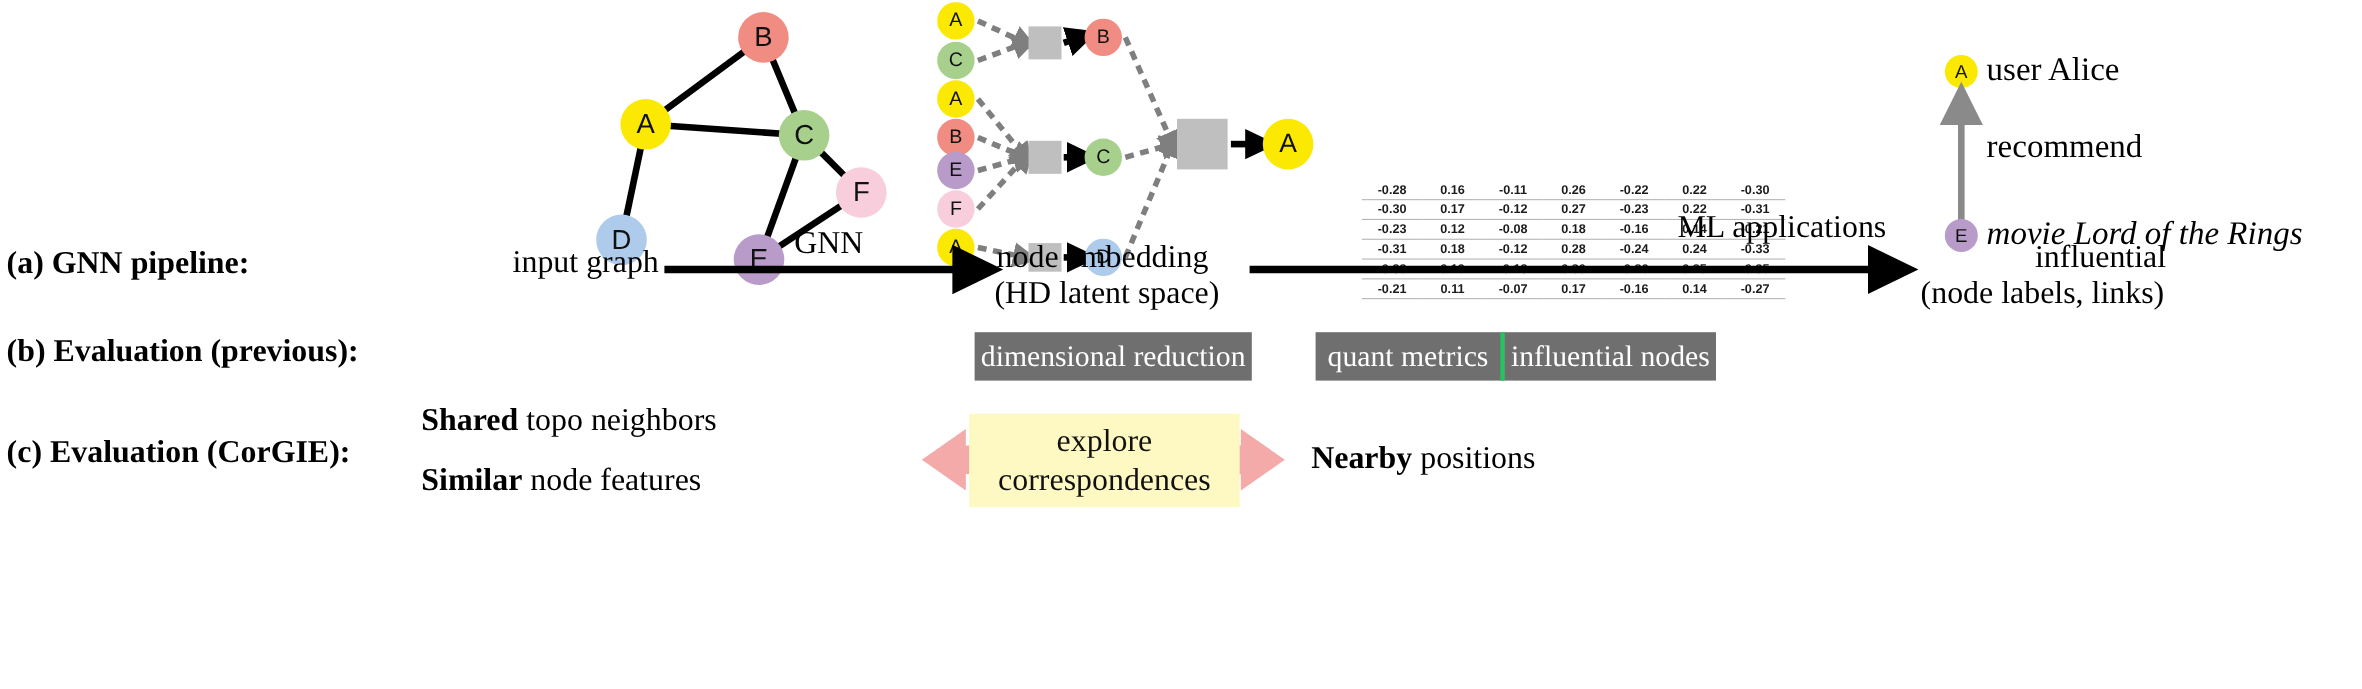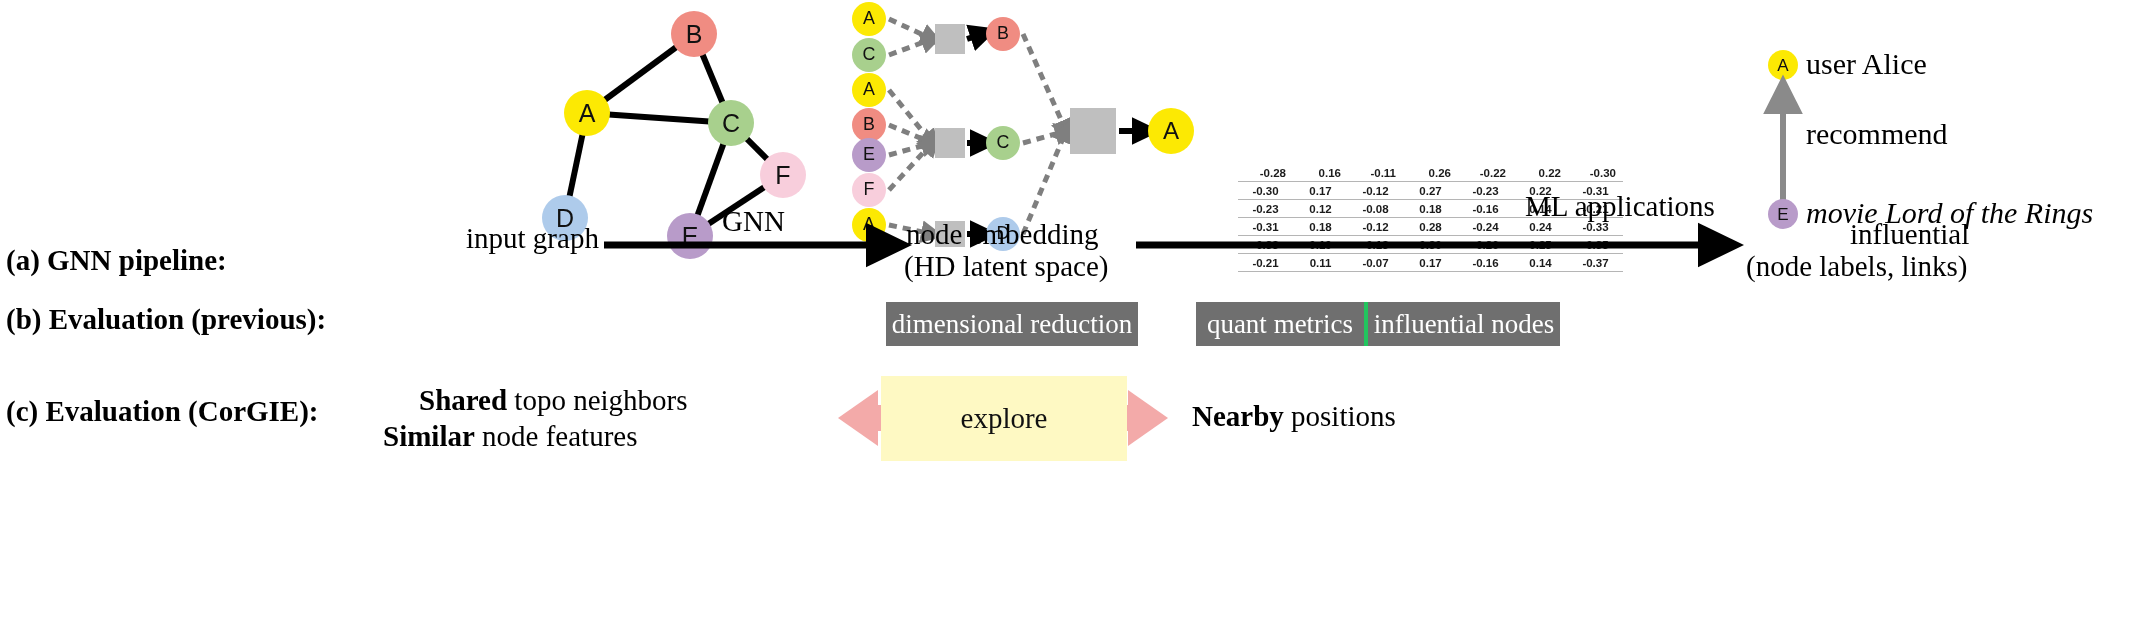--- a/index.html
+++ b/index.html
@@ -10,21 +10,21 @@
         justify-content:center;font-family:"Liberation Sans","DejaVu Sans",sans-serif;
         color:#111;line-height:1;box-sizing:border-box;}
   
   svg.layer{position:absolute;left:0;top:0;overflow:visible;}
   
   #matrix{position:absolute;border-collapse:collapse;
           font-family:"Liberation Sans","DejaVu Sans",sans-serif;
           font-size:11.5px;font-weight:bold;color:#1b1b1b;}
   #matrix td{border-bottom:1px solid #b5b5b5;padding:2px 7px 2px 7px;
              text-align:center;width:41px;height:13px;}
-  #matrix tr:first-child td{border-top:0;text-align:right;}
+  #matrix tr:first-child td{border-top:0;}
   
   .rowlabel{position:absolute;font-weight:bold;font-size:29px;white-space:nowrap;}
   
   .ptext{position:absolute;font-size:29px;white-space:nowrap;text-align:center;}
   .ptext.two{line-height:1.12;}
   
   .graybox{position:absolute;background:#6f6f6f;color:#fff;font-size:27px;
            display:flex;align-items:center;justify-content:center;white-space:nowrap;
            box-sizing:border-box;}
   .graybox.sep{border-right:4px solid #22c55e;}
@@ -147,21 +147,21 @@
         <td>0.25</td>
         <td>-0.35</td>
       </tr>
       <tr>
         <td>-0.21</td>
         <td>0.11</td>
         <td>-0.07</td>
         <td>0.17</td>
         <td>-0.16</td>
         <td>0.14</td>
-        <td>-0.37</td>
+        <td>-0.27</td>
       </tr>
     </tbody>
   </table>
 
 <div class="node" id="leg-user-node" style="left:1768px;top:50px;width:30px;height:30px;
      background:#FCE903;font-size:17px;">A</div>
 <div class="legtext" style="left:1806px;top:47px;">user Alice</div>
 
 <svg class="layer" width="2147" height="626">
   <defs>
@@ -171,21 +171,21 @@
   </defs>
   <line x1="1783" y1="200" x2="1783" y2="96" stroke="#8a8a8a" stroke-width="6" marker-end="url(#grayhead)"></line>
 </svg>
 
 <div class="legtext" style="left:1806px;top:117px;">recommend</div>
 
 <div class="node" id="leg-movie-node" style="left:1768px;top:199px;width:30px;height:30px;
      background:#B89BC9;font-size:17px;">E</div>
 <div class="legtext" style="left:1806px;top:196px;font-style:italic;">movie Lord of the Rings</div>
 
-<div class="rowlabel" style="left:6px;top:244px;">(a) GNN pipeline:</div>
+<div class="rowlabel" style="left:6px;top:223px;">(a) GNN pipeline:</div>
 
 <div class="ptext" style="left:466px;top:222px;">input graph</div>
 
 <div class="ptext" style="left:722px;top:205px;">GNN</div>
 
 <div class="ptext two" style="left:906px;top:218px;">node embedding</div>
 <div class="ptext two" style="left:904px;top:250px;">(HD latent space)</div>
 
 <div class="ptext" style="left:1525px;top:190px;">ML applications</div>
 
@@ -205,28 +205,29 @@
 <div class="rowlabel" style="left:6px;top:303px;">(b) Evaluation (previous):</div>
 
 <div class="graybox" style="left:886px;top:302px;width:252px;height:44px;">dimensional reduction</div>
 
 <div class="graybox sep" style="left:1196px;top:302px;width:172px;height:44px;">quant metrics</div>
 
 <div class="graybox" style="left:1368px;top:302px;width:192px;height:44px;">influential nodes</div>
 
 <div class="rowlabel" style="left:6px;top:395px;">(c) Evaluation (CorGIE):</div>
 
-<div class="ptext" style="left:383px;top:384px;margin-left:36px;"><span class="bold">Shared</span><span> topo neighbors</span></div>
+<div class="ptext" style="left:383px;top:366px;"><span class="bold">Shared</span><span> topo neighbors</span></div>
 
 <div class="ptext" style="left:383px;top:420px;"><span class="bold">Similar</span><span> node features</span></div>
 
 <svg class="layer" width="2147" height="626">
   <polygon points="838,418 878,390 878,446" fill="#f3aaa9"></polygon>
   <polygon points="1168,418 1128,390 1128,446" fill="#f3aaa9"></polygon>
   <rect x="872" y="405" width="20" height="26" fill="#f3aaa9"></rect>
   <rect x="1114" y="405" width="20" height="26" fill="#f3aaa9"></rect>
 </svg>
 
 <div id="pinkbox" style="left:881px;top:376px;width:246px;height:85px;">
   <div>explore</div>
+  <div>correspondences</div>
 </div>
 
 <div class="ptext" style="left:1192px;top:400px;"><span class="bold">Nearby</span><span> positions</span></div>
 
 </body></html>

